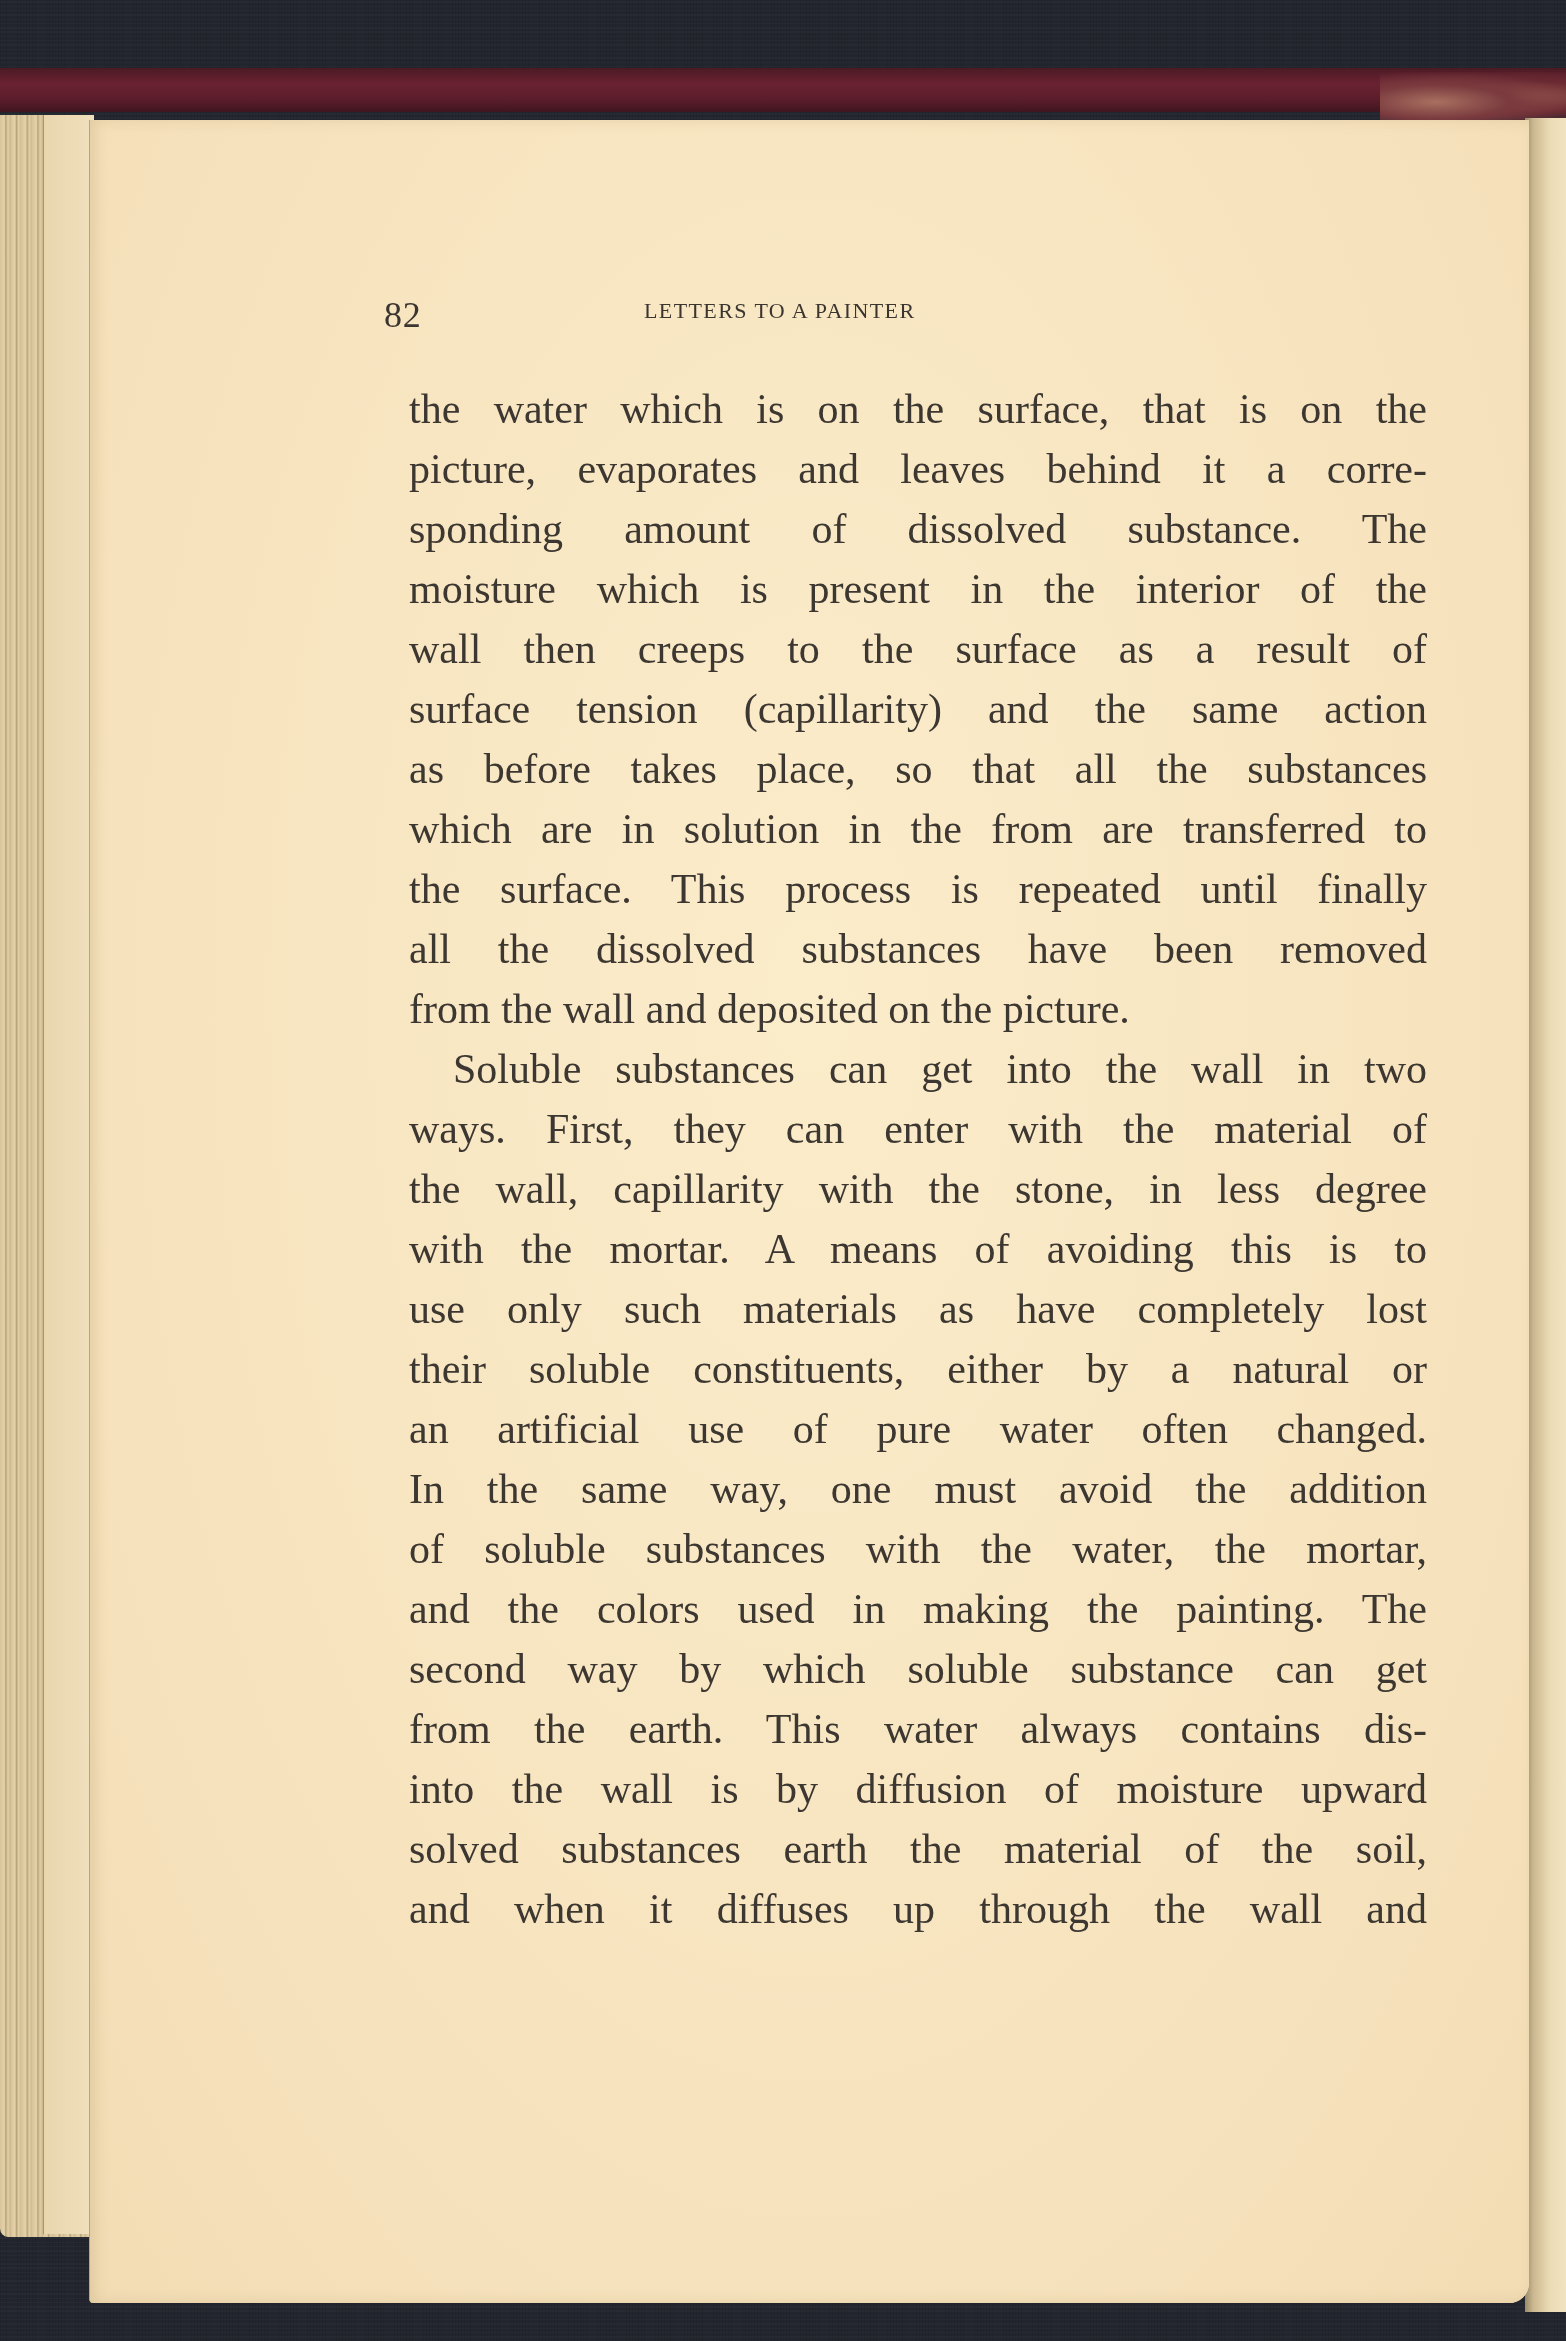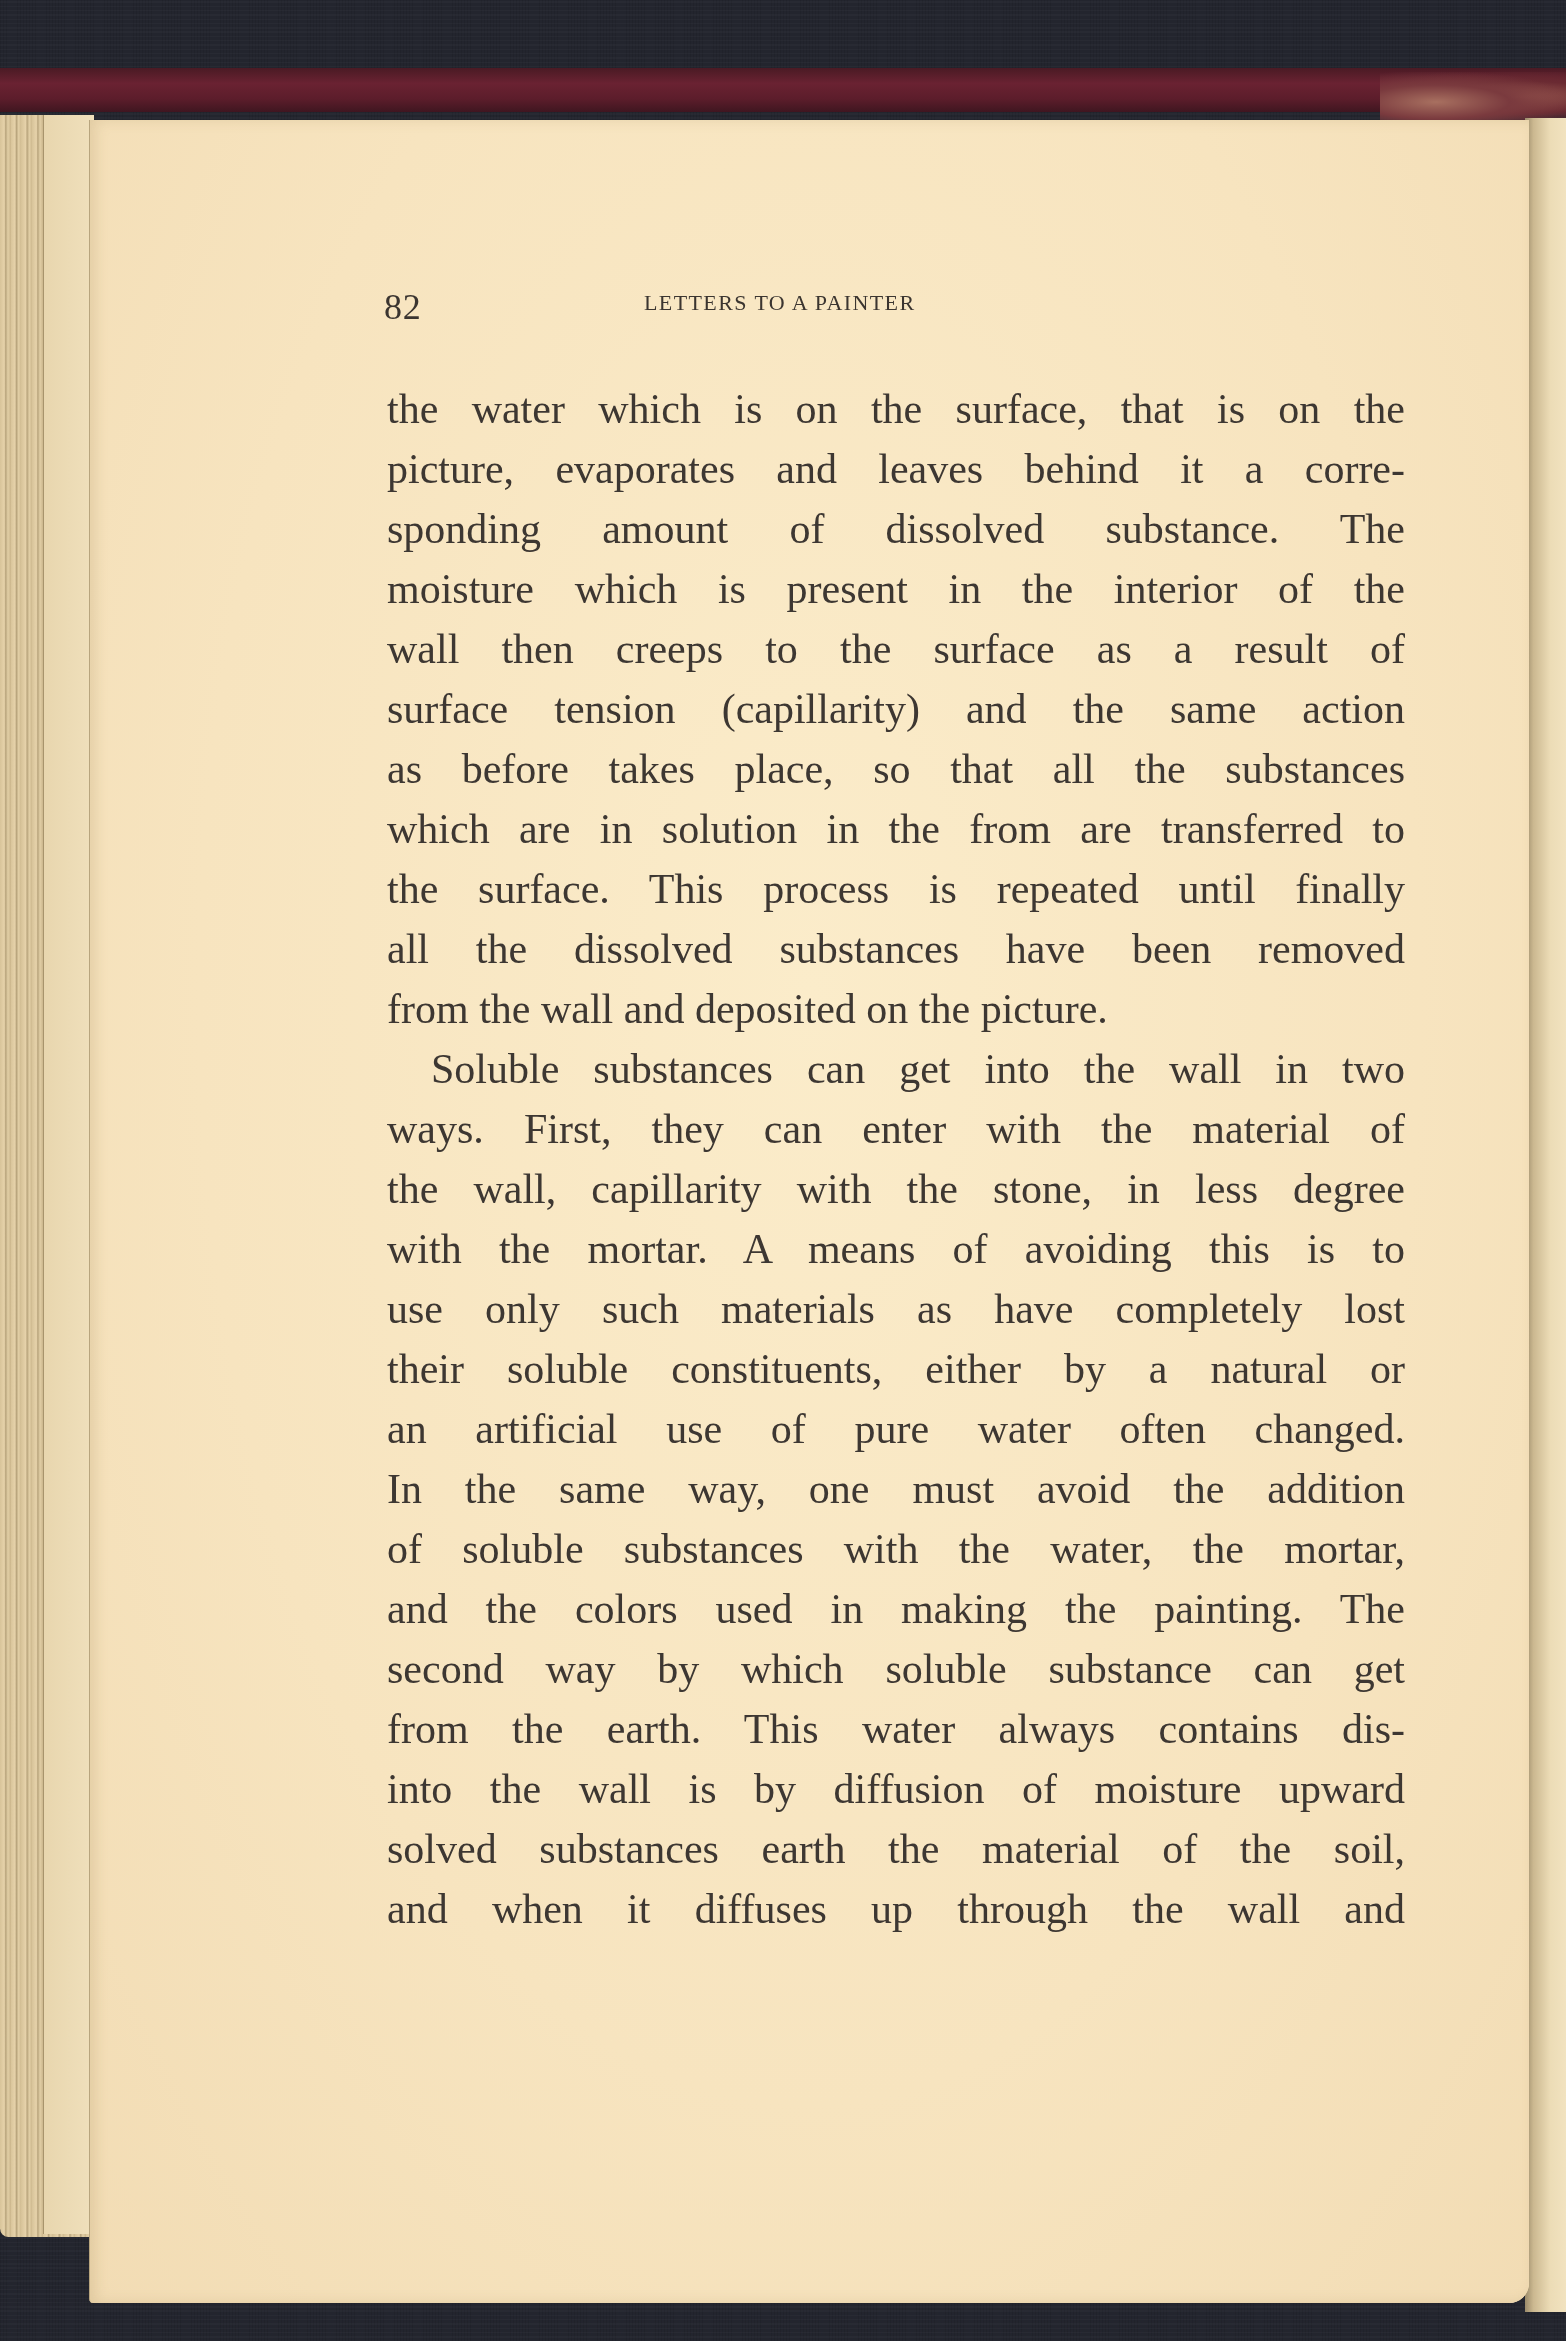--- a/index.html
+++ b/index.html
@@ -38,33 +38,33 @@
   .page {
     position:absolute; left:89px; top:120px; width:1439px; height:2183px;
     background:#f8e6c2;
     background-image:
       radial-gradient(ellipse at 50% 40%, #fbecca 0%, #f7e4bf 60%, #f2dcb4 100%);
     border-radius:0 0 20px 4.3px;
     border-left:1.4px solid #b8a57e;
     box-shadow: inset 5.7px 0 13px rgba(150,120,70,0.18);
   }
   .header {
-    position:absolute; left:384px; top:283px; width:1031px; height:50px;
+    position:absolute; left:384px; top:291px; width:1031px; height:50px;
     font-family:"Liberation Serif","DejaVu Serif",serif;
     color:#3b3530;
     text-align:center;
   }
   .page-number {
     position:absolute; left:0; top:2.9px; font-size:36px; letter-spacing:0.7px;
   }
   .running-head {
     position:absolute; left:260px; top:7.2px; font-size:22px; letter-spacing:1.4px;
   }
   .body-text {
-    position:absolute; left:387px; top:379px; width:1018px;
+    position:absolute; left:409px; top:379px; width:1018px;
     font-family:"Liberation Serif","DejaVu Serif",serif;
     font-size:42px; line-height:60px; color:#3d3732;
   }
   .line {
     display:block; white-space:nowrap; text-align:justify; text-align-last:justify;
     height:60px;
   }
   .line.last { text-align-last:left; }
   .line.indent { padding-left:44px; }
 </style>

